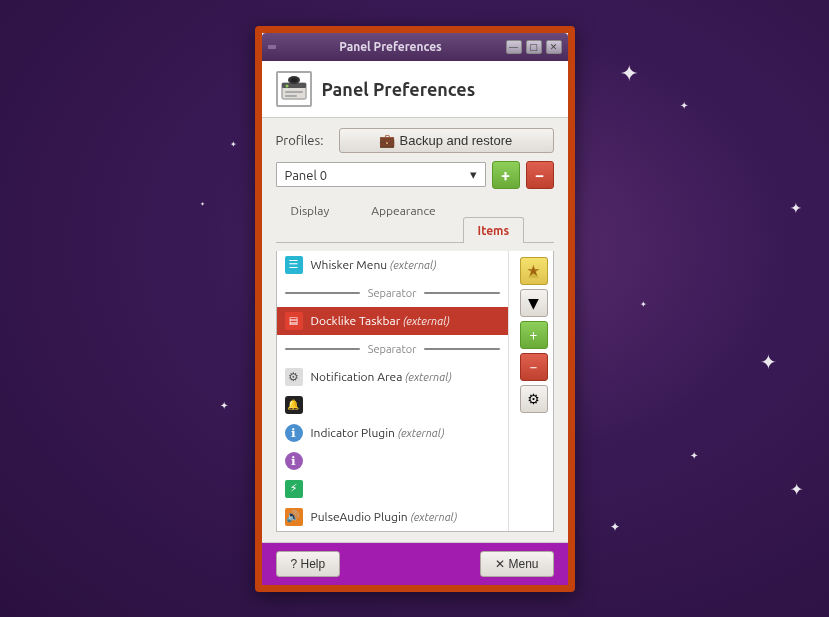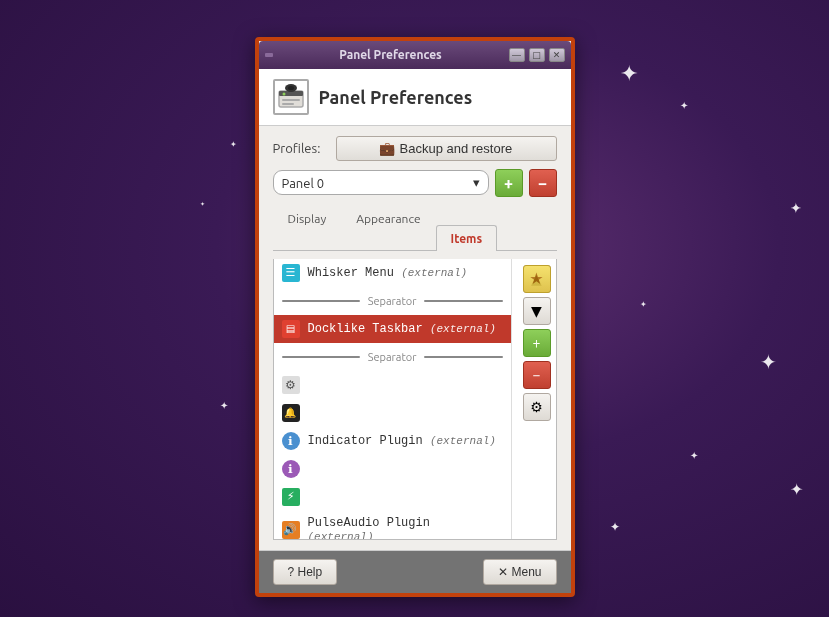--- a/index.html
+++ b/index.html
@@ -21,27 +21,27 @@
       position: absolute;
       color: white;
       font-size: 18px;
       opacity: 0.9;
       pointer-events: none;
     }
 
     .window {
       width: 320px;
       background: #f0eeeb;
-      border: 4px solid #c2410c;
+      border: 7px solid #c2410c;
       border-radius: 4px;
       box-shadow: 0 4px 20px rgba(0,0,0,0.5);
       display: flex;
       flex-direction: column;
       position: relative;
-      top: 8px;
+      top: 0;
     }
 
     .titlebar {
       background: linear-gradient(to bottom, #6a4a7a, #4a2a5a);
       height: 28px;
       border-radius: 4px 4px 0 0;
       display: flex;
       align-items: center;
       justify-content: space-between;
       padding: 0 6px;
@@ -150,21 +150,21 @@
     .panel-row {
       display: flex;
       align-items: center;
       gap: 6px;
     }
 
     .panel-select {
       flex: 1;
       background: white;
       border: 1px solid #aaa;
-      border-radius: 9px;
+      border-radius: 1px;
       padding: 4px 8px;
       cursor: pointer;
       display: flex;
       align-items: center;
       justify-content: space-between;
       color: #333;
     }
 
     .panel-add-btn {
       width: 28px;
@@ -192,21 +192,21 @@
       align-items: center;
       justify-content: center;
       color: white;
       font-size: 16px;
       font-weight: bold;
     }
 
     .tabs {
       display: flex;
       border-bottom: 1px solid #bbb;
-      gap: 0;
+      gap: 12px;
     }
 
     .tab {
       padding: 6px 14px;
       cursor: pointer;
       color: #555;
       border: 1px solid transparent;
       border-bottom: none;
       border-radius: 3px 3px 0 0;
       font-size: 12px;
@@ -268,21 +268,20 @@
       height: 18px;
       flex-shrink: 0;
       display: flex;
       align-items: center;
       justify-content: center;
       border-radius: 2px;
     }
 
     .item-label {
       flex: 1;
-      font-family: Liberation Mono, monospace;
     }
 
     .item-external {
       font-style: italic;
       opacity: 0.7;
       font-size: 11px;
     }
 
     .list-item.selected .item-external {
       opacity: 0.9;
@@ -330,21 +329,21 @@
 
     .ctrl-btn.gear {
       background: linear-gradient(to bottom, #f5f3f0, #dedad4);
     }
 
     .window-footer {
       padding: 8px 14px;
       display: flex;
       justify-content: space-between;
       border-top: 1px solid #ccc;
-      background: #737373;
+      background: #a21caf;
     }
 
     .footer-btn {
       padding: 5px 14px;
       border: 1px solid #b0a8a0;
       border-radius: 3px;
       background: linear-gradient(to bottom, #f5f3f0, #dedad4);
       cursor: pointer;
       display: flex;
       align-items: center;
@@ -437,20 +436,21 @@
         </div>
 
         <div class="list-item separator">
           <div class="sep-line"></div>
           <span style="font-size:11px; color:#888;">Separator</span>
           <div class="sep-line"></div>
         </div>
 
         <div class="list-item">
           <div class="item-icon" style="background:#ddd; color:#555; font-size:12px;">⚙</div>
+          <span class="item-label">Notification Area <span class="item-external">(external)</span></span>
         </div>
 
         <div class="list-item">
           <div class="item-icon" style="background:#222; color:#eee; font-size:10px; border-radius:3px;">🔔</div>
         </div>
 
         <div class="list-item">
           <div class="item-icon" style="background:#4a90d0; color:white; font-size:12px; border-radius:50%;">ℹ</div>
           <span class="item-label">Indicator Plugin <span class="item-external">(external)</span></span>
         </div>

